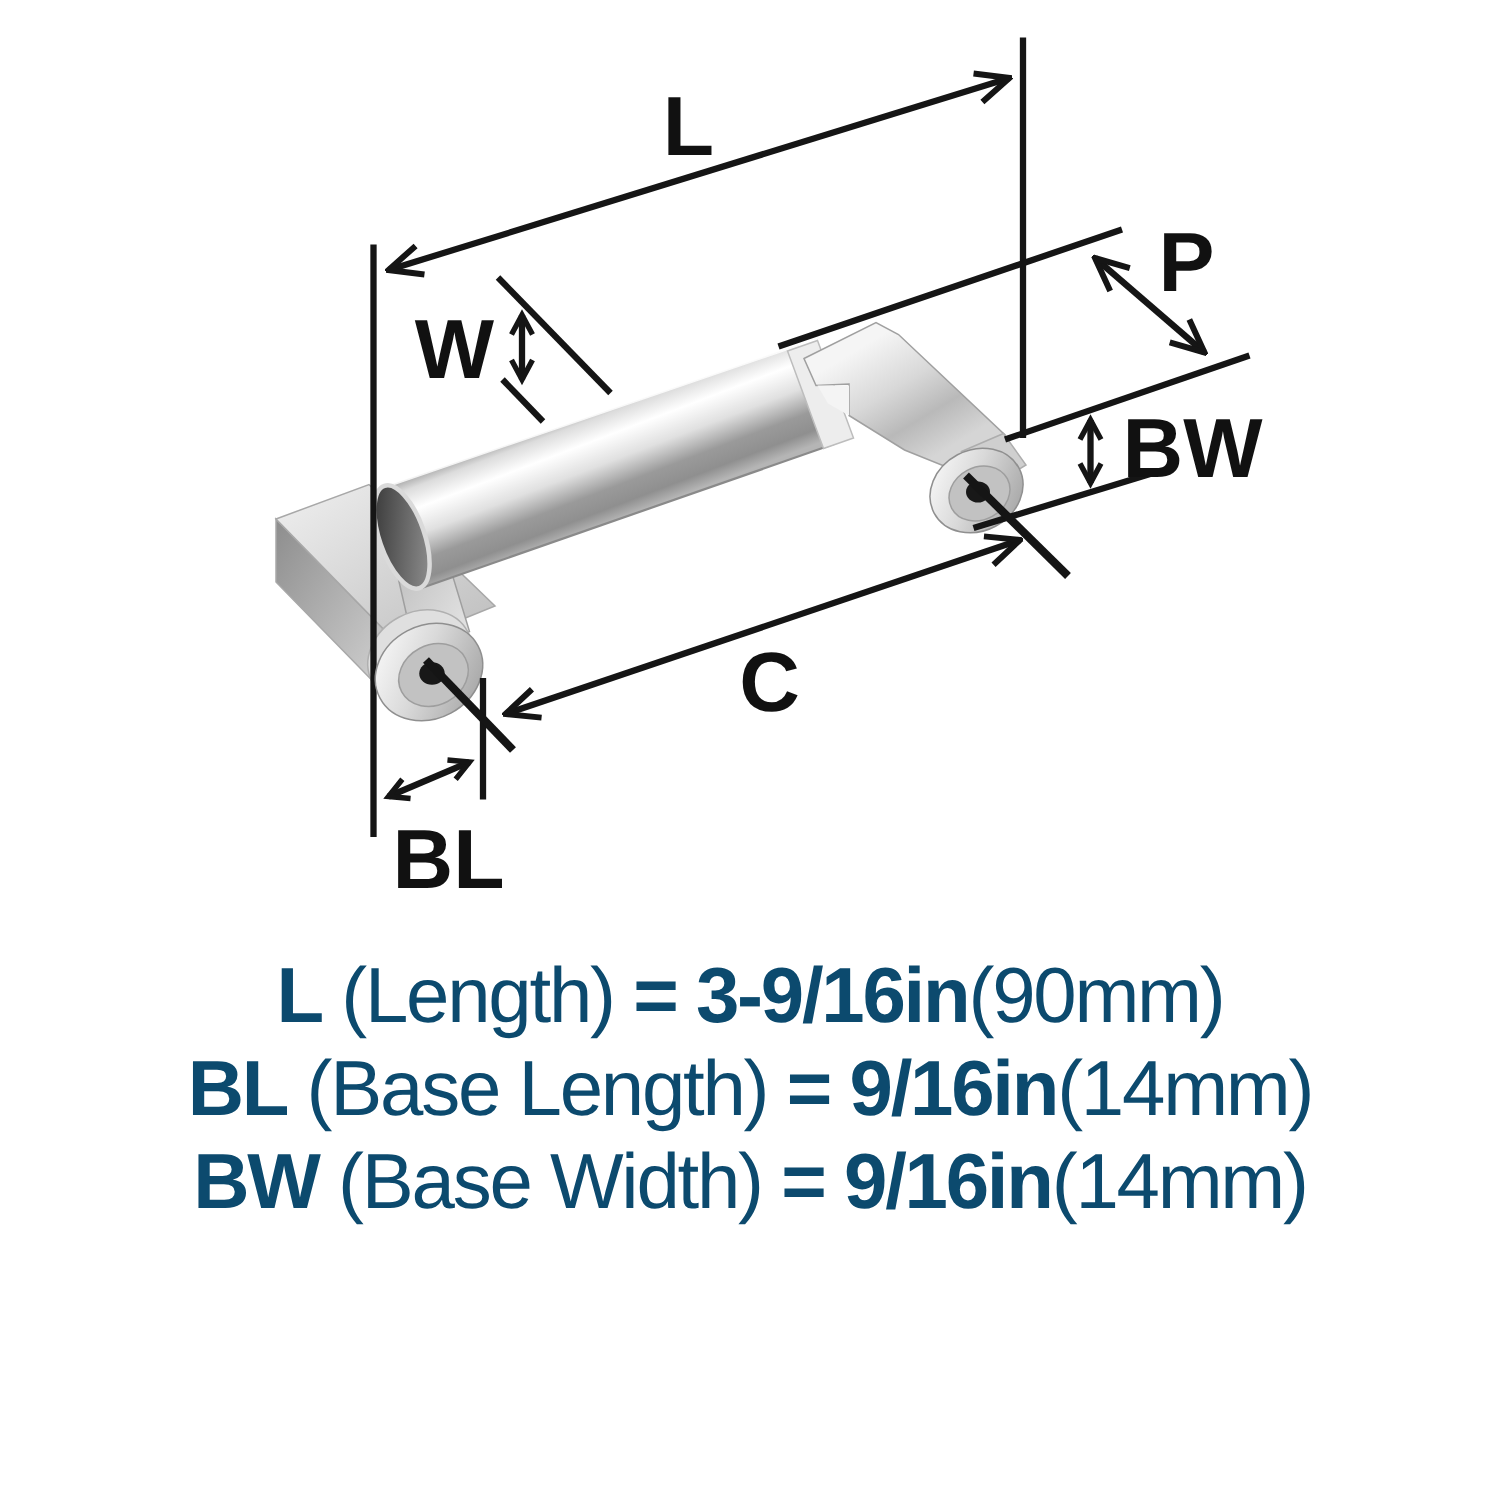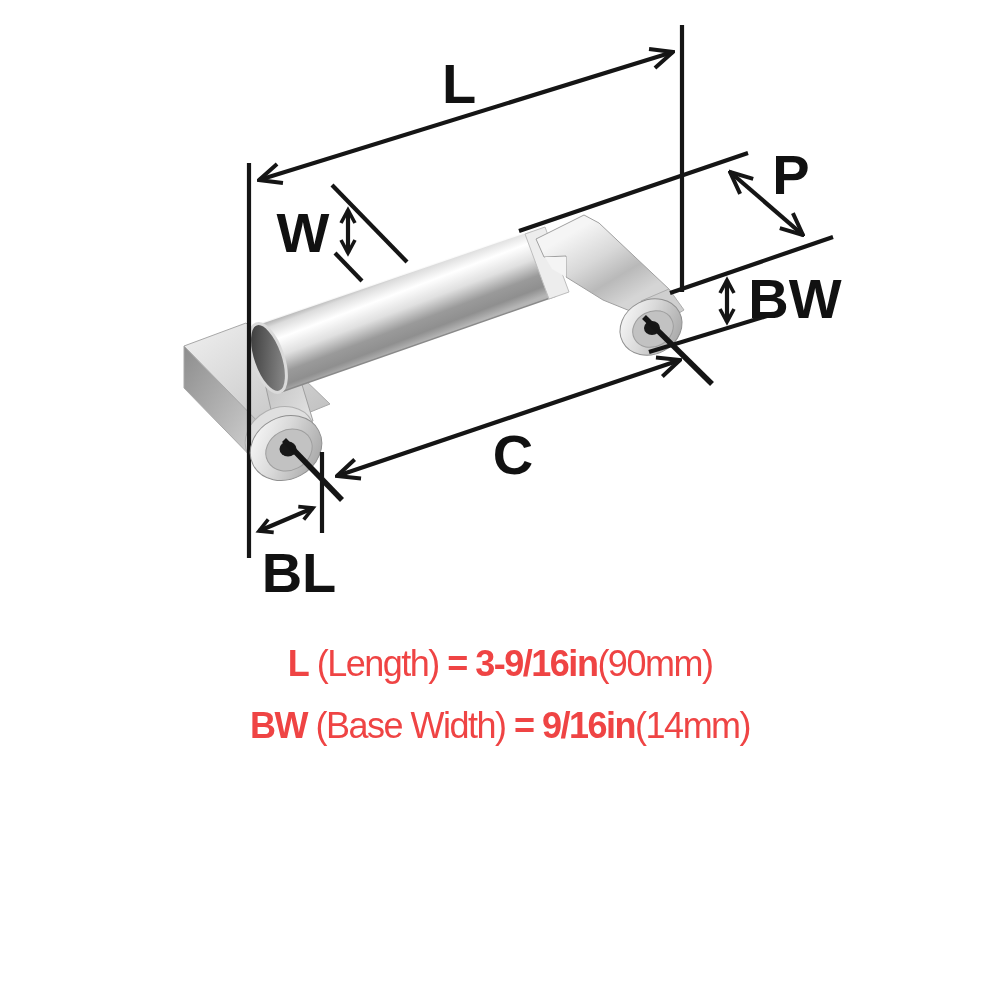--- a/index.html
+++ b/index.html
@@ -3,22 +3,22 @@
 <meta charset="utf-8">
 <style>
   html,body{margin:0;padding:0;background:#ffffff;}
   .canvas{
     position:relative;width:1000px;height:1000px;background:#ffffff;overflow:hidden;
     font-family:"Liberation Sans",sans-serif;
   }
   .diagram-wrap{position:absolute;top:0;left:0;width:1000px;height:625px;}
   .spec{position:absolute;top:633px;left:0;width:1000px;}
   .spec-line{
-    height:62px;line-height:62px;font-size:36px;letter-spacing:-1.5px;
-    color:#ef4444;text-align:center;white-space:nowrap;
+    height:62px;line-height:62px;font-size:52px;letter-spacing:-1.5px;
+    color:#0c4a6e;text-align:center;white-space:nowrap;
   }
   .b{font-weight:bold;}
   .r{font-weight:normal;}
   svg text{font-family:"Liberation Sans",sans-serif;font-weight:bold;fill:#111111;}
 </style>
 </head>
 <body>
 
 <div class="canvas">
 
@@ -134,20 +134,26 @@
   </div>
 
   <div class="spec">
     <div class="spec-line">
       <span class="b">L</span>
       <span class="r">(Length)</span>
       <span class="b">=</span>
       <span class="b">3-9/16in</span><span class="r">(90mm)</span>
     </div>
     <div class="spec-line">
+      <span class="b">BL</span>
+      <span class="r">(Base Length)</span>
+      <span class="b">=</span>
+      <span class="b">9/16in</span><span class="r">(14mm)</span>
+    </div>
+    <div class="spec-line">
       <span class="b">BW</span>
       <span class="r">(Base Width)</span>
       <span class="b">=</span>
       <span class="b">9/16in</span><span class="r">(14mm)</span>
     </div>
   </div>
 
 </div>
 
 </body></html>

